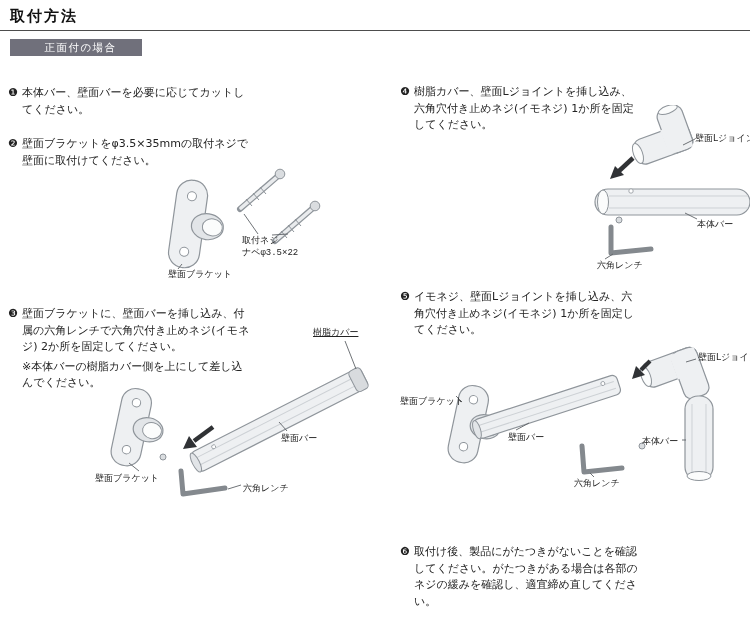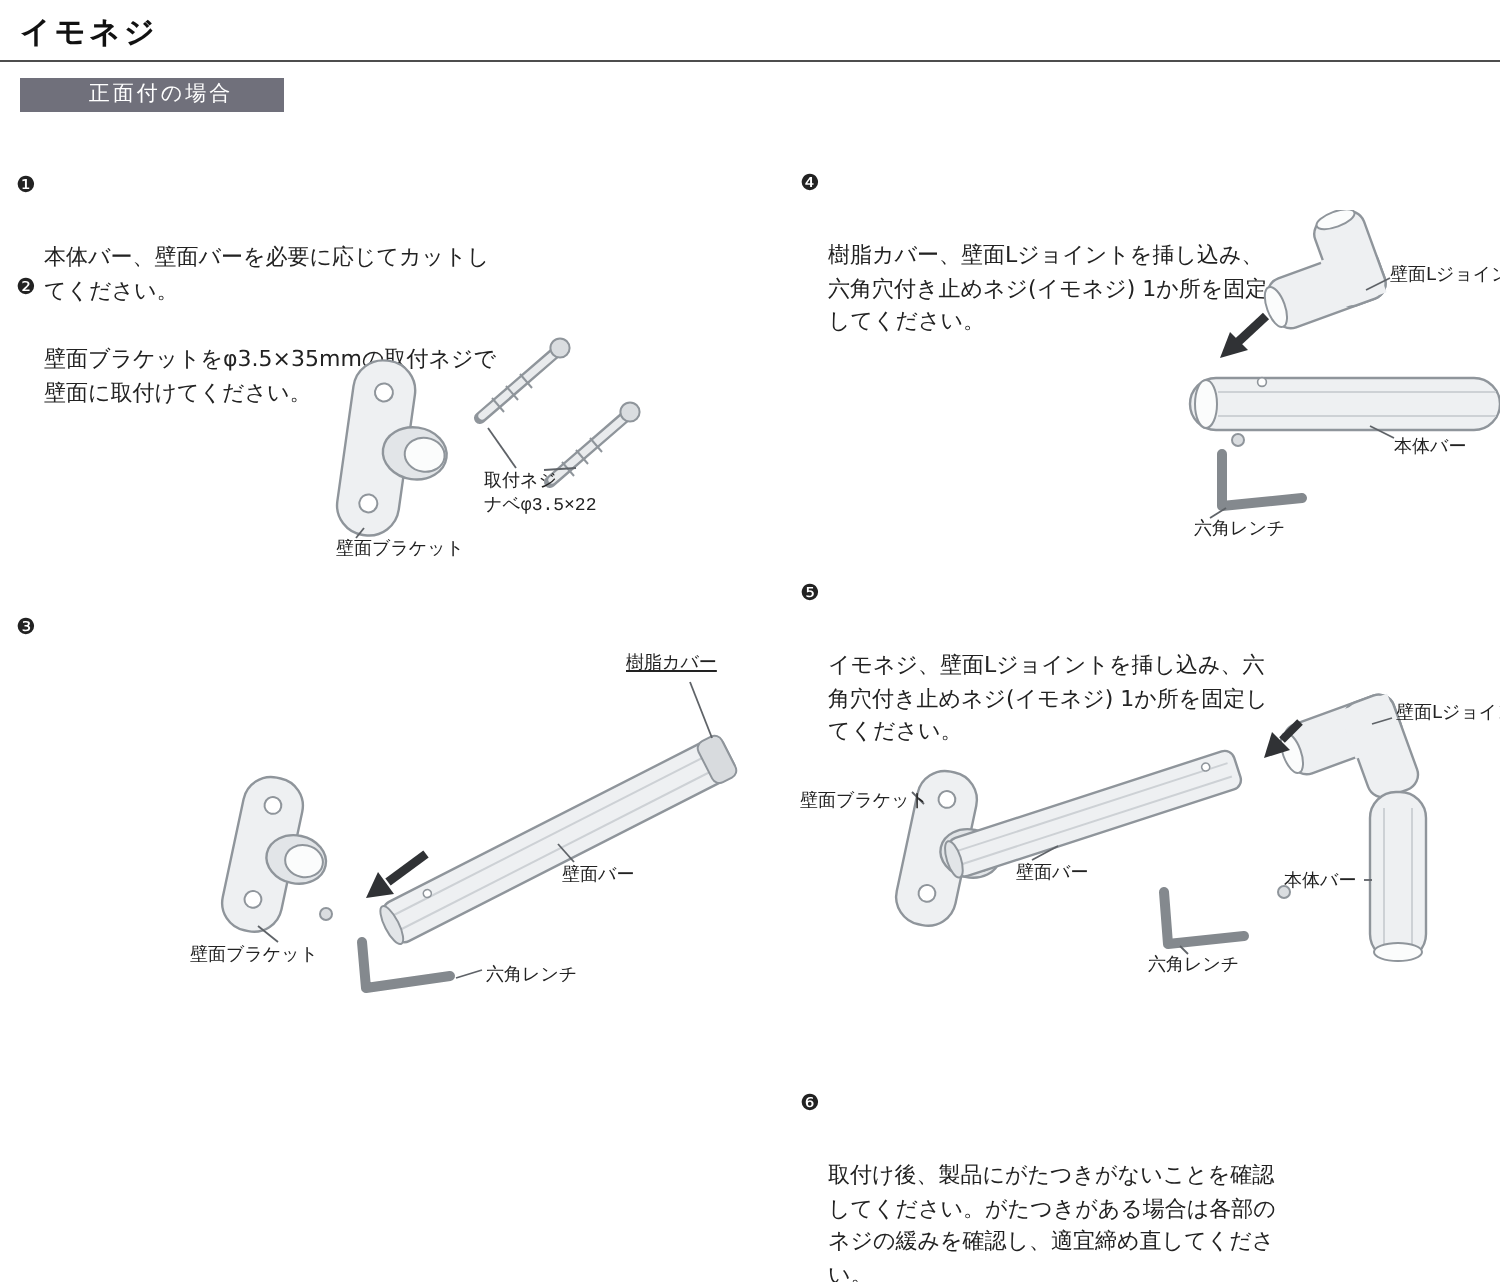--- a/index.html
+++ b/index.html
@@ -4,32 +4,32 @@
 <style>
   *{margin:0;padding:0;box-sizing:border-box;}
   html,body{width:750px;height:641px;}
   body{font-family:"DejaVu Sans","Liberation Sans",sans-serif;background:#ffffff;color:#2b2b2b;position:relative;overflow:hidden;}
   .abs{position:absolute;}
   .title{left:10px;top:7px;font-size:15px;font-weight:bold;color:#111;letter-spacing:2px;}
   .rule{left:0;top:30px;width:750px;height:0;border-top:1.2px solid #4d4d4d;}
   .badge{left:10px;top:39px;width:132px;height:17px;background:#70707b;color:#fff;font-size:10.5px;line-height:17px;padding-left:9px;letter-spacing:1.5px;text-align:center;}
   .step{display:flex;font-size:11px;line-height:1.5;color:#222;}
   .step .num{flex:0 0 14px;}
-  .step .body{flex:1;margin-top:36px;}
+  .step .body{flex:1;}
   .note{margin-top:3px;}
   .illus{position:absolute;}
   .illus svg{display:block;position:absolute;left:0;top:0;}
   .lbl{position:absolute;font-size:9px;line-height:1.3;color:#222;white-space:nowrap;}
 </style>
 </head>
 <body>
 
 <div>
 
-  <div class="abs title">イモネジ</div>
+  <div class="abs title">取付方法</div>
   <div class="abs rule"></div>
   <div class="abs badge">正面付の場合</div>
 
   <div class="abs step" style="left:8px;top:85px;width:240px;">
     <span class="num">❶</span>
     <div class="body">本体バー、壁面バーを必要に応じてカットしてください。</div>
   </div>
 
   <div class="abs step" style="left:8px;top:136px;width:240px;">
     <span class="num">❷</span>
@@ -68,20 +68,22 @@
     <div class="lbl" style="left:114px;top:76px;">
       <div>取付ネジ</div>
       <div>ナベφ3.5×22</div>
     </div>
     <div class="lbl" style="left:40px;top:110px;">壁面ブラケット</div>
   </div>
 
   <div class="abs step" style="left:8px;top:306px;width:245px;">
     <span class="num">❸</span>
     <div class="body">
+      <div>壁面ブラケットに、壁面バーを挿し込み、付属の六角レンチで六角穴付き止めネジ(イモネジ) 2か所を固定してください。</div>
+      <div class="note">※本体バーの樹脂カバー側を上にして差し込んでください。</div>
     </div>
   </div>
 
   <div class="illus" style="left:95px;top:325px;width:300px;height:190px;">
     <svg width="300" height="190" viewBox="0 0 300 190">
       <g transform="translate(16 58) rotate(12)">
         <rect x="14" y="0" width="30" height="78" rx="14" fill="#eef0f2" stroke="#8f959b" stroke-width="1.2"></rect>
         <circle cx="29" cy="14" r="4.2" fill="#ffffff" stroke="#8f959b"></circle>
         <circle cx="29" cy="62" r="4.2" fill="#ffffff" stroke="#8f959b"></circle>
         <ellipse cx="46" cy="38" rx="15" ry="12" fill="#e2e5e8" stroke="#8f959b" stroke-width="1.2"></ellipse>

